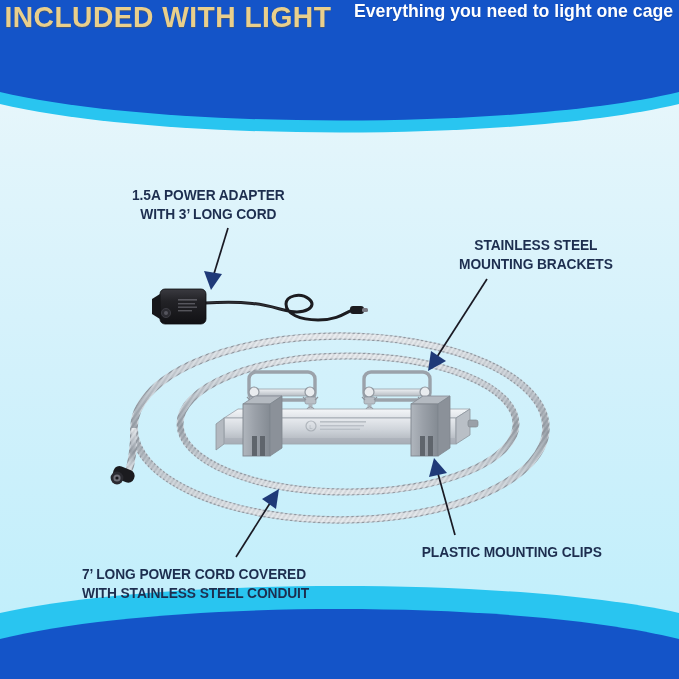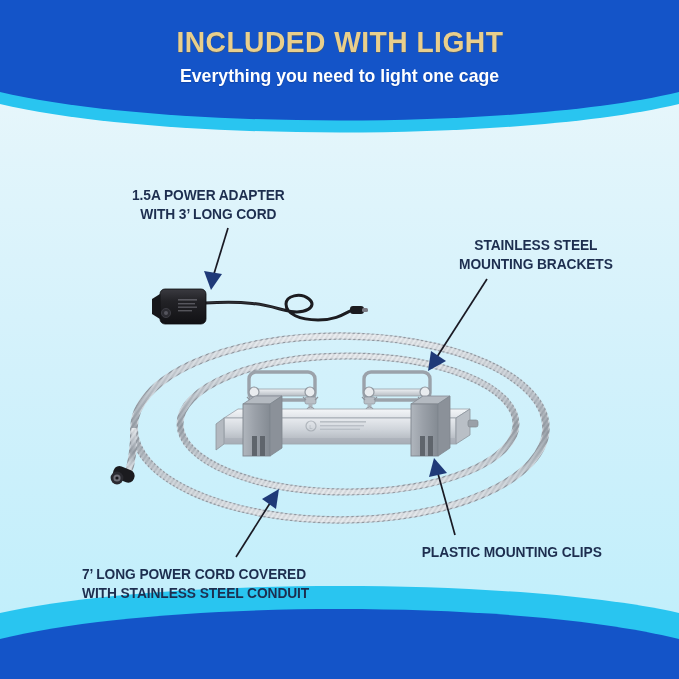--- a/index.html
+++ b/index.html
@@ -30,22 +30,22 @@
     pointer-events: none;
   }
   .header-svg { display: block; }
 
   .header-text {
     position: absolute;
     top: 0; left: 0;
     width: 679px;
     height: 112px;
     display: flex;
-    flex-direction: column;
-    align-items: center;
+    flex-direction: row;
+    align-items: flex-start;
     justify-content: center;
   }
   .title {
     font-family: "Liberation Sans", sans-serif;
     font-size: 30px;
     font-weight: bold;
     letter-spacing: 0.5px;
     color: #e9cf8c;
     text-shadow: 0 1px 0 rgba(120,90,30,0.45);
     margin: 0 0 6px 0;

